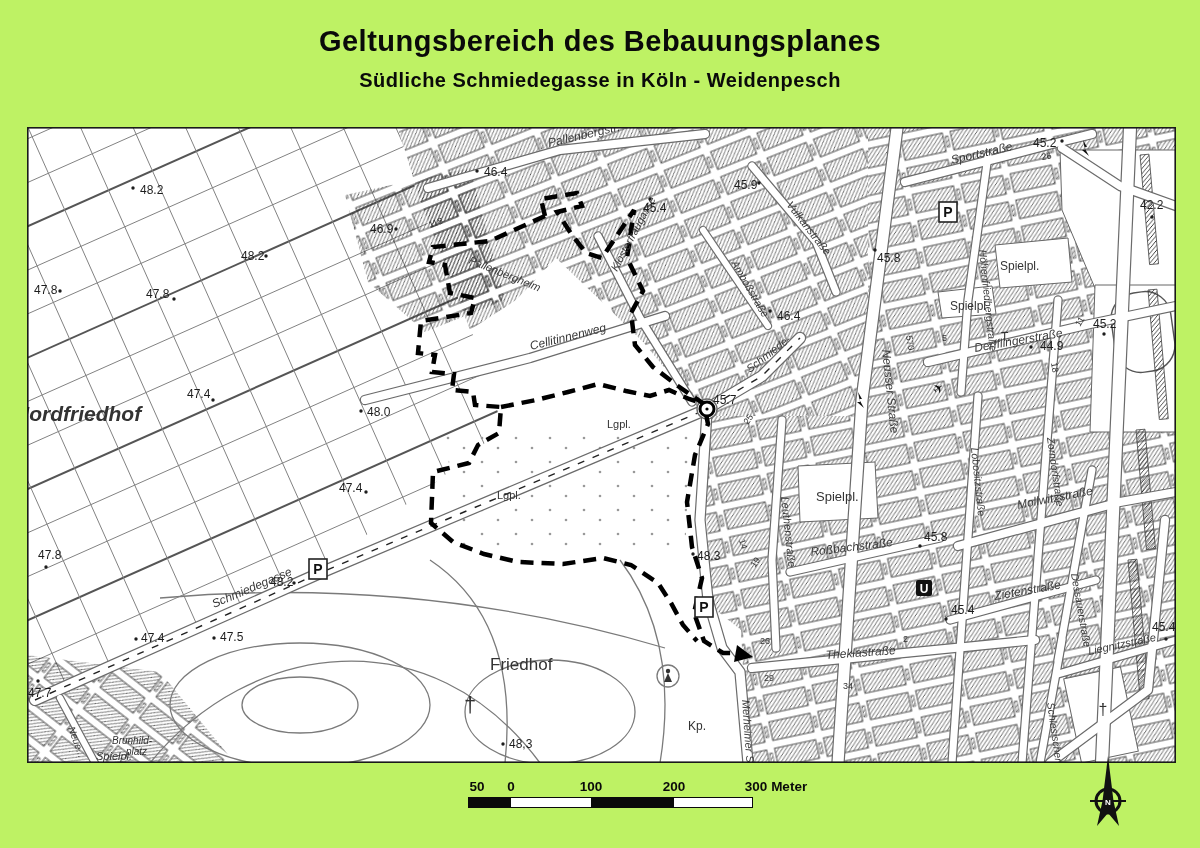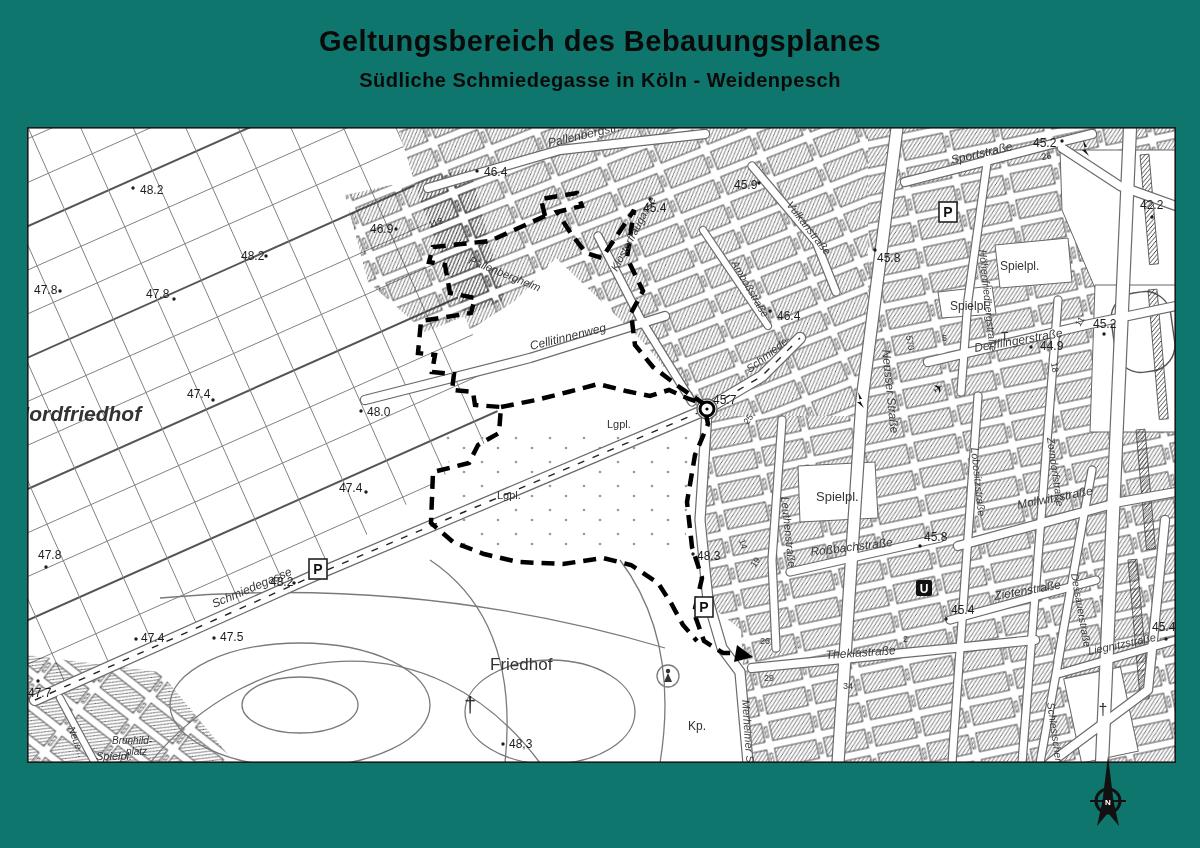--- a/index.html
+++ b/index.html
@@ -1,16 +1,16 @@
 <!DOCTYPE html>
 <html><head>
 <meta charset="utf-8">
 <style>
   html,body{margin:0;padding:0;background:#fff;}
-  .page{position:relative;width:1200px;height:848px;background:#0f766e;overflow:hidden;
+  .page{position:relative;width:1200px;height:848px;background:#bef264;overflow:hidden;
         font-family:"Liberation Sans",sans-serif;}
   .title{position:absolute;left:0;top:22px;width:1200px;text-align:center;color:#0a0a0a;}
   .title .t1{font-size:29px;font-weight:bold;line-height:38px;letter-spacing:.5px;}
   .title .t2{font-size:20px;font-weight:bold;line-height:40px;letter-spacing:.5px;}
   .mapwrap{position:absolute;left:27px;top:127px;width:1149px;height:636px;overflow:hidden;}
   svg text{font-family:"Liberation Sans",sans-serif;}
   .scalebar{position:absolute;left:440px;top:775px;width:420px;height:45px;}
   .sb-label{position:absolute;top:4px;transform:translateX(-50%);font-size:13.5px;font-weight:bold;color:#0a0a0a;}
   .sb-bar{position:absolute;top:22px;height:9px;border:1.5px solid #0a0a0a;background:#fff;font-size:0;}
   .sb-seg{display:inline-block;height:9px;vertical-align:top;}
@@ -392,20 +392,28 @@
           <path d="M1083,140 l4,7 h-3 l5,9 l-7,-6 h3 z" fill="#111"></path>
           <path d="M858,392 l4,7 h-3 l5,9 l-7,-6 h3 z" fill="#111"></path>
           <text x="941" y="392" text-anchor="middle" font-size="13" fill="#111" transform="rotate(-35 941 392)">✈</text>
           <circle cx="668" cy="671" r="2.2" fill="#333"></circle>
           <polygon points="664,682 672,682 668,673" fill="#333"></polygon>
         </g>
         <rect x="27.8" y="127.8" width="1147.4" height="634.4" fill="none" stroke="#1a1a1a" stroke-width="1.6"></rect>
       </svg>
   </div>
 
+  <div class="scalebar" id="scalebar">
+      <span class="sb-label" style="left: 37px;">50</span>
+      <span class="sb-label" style="left: 71px;">0</span>
+      <span class="sb-label" style="left: 151px;">100</span>
+      <span class="sb-label" style="left: 234px;">200</span>
+      <span class="sb-label" style="left: 336px;">300 Meter</span>
+      <div class="sb-bar" style="left: 28px;"><span class="sb-seg" style="width: 42px; background: rgb(10, 10, 10);"></span><span class="sb-seg" style="width: 80px; background: rgb(255, 255, 255);"></span><span class="sb-seg" style="width: 83px; background: rgb(10, 10, 10);"></span><span class="sb-seg" style="width: 78px; background: rgb(255, 255, 255);"></span></div>
+    </div>
 
   <div class="compass">
     <svg width="46" height="84" viewBox="1086 750 46 84">
       <line x1="1090" y1="801" x2="1126" y2="801" stroke="#111" stroke-width="2"></line>
       <circle cx="1108" cy="801" r="12" fill="none" stroke="#111" stroke-width="3"></circle>
       <polygon points="1108,756 1113.5,801 1102.5,801" fill="#111"></polygon>
       <polygon points="1102.5,801 1113.5,801 1119,826 1108,813 1097,826" fill="#111"></polygon>
       <text id="compassN" x="1108" y="804.5" text-anchor="middle" font-size="8" font-weight="bold" fill="#fff">N</text>
     </svg>
   </div>

